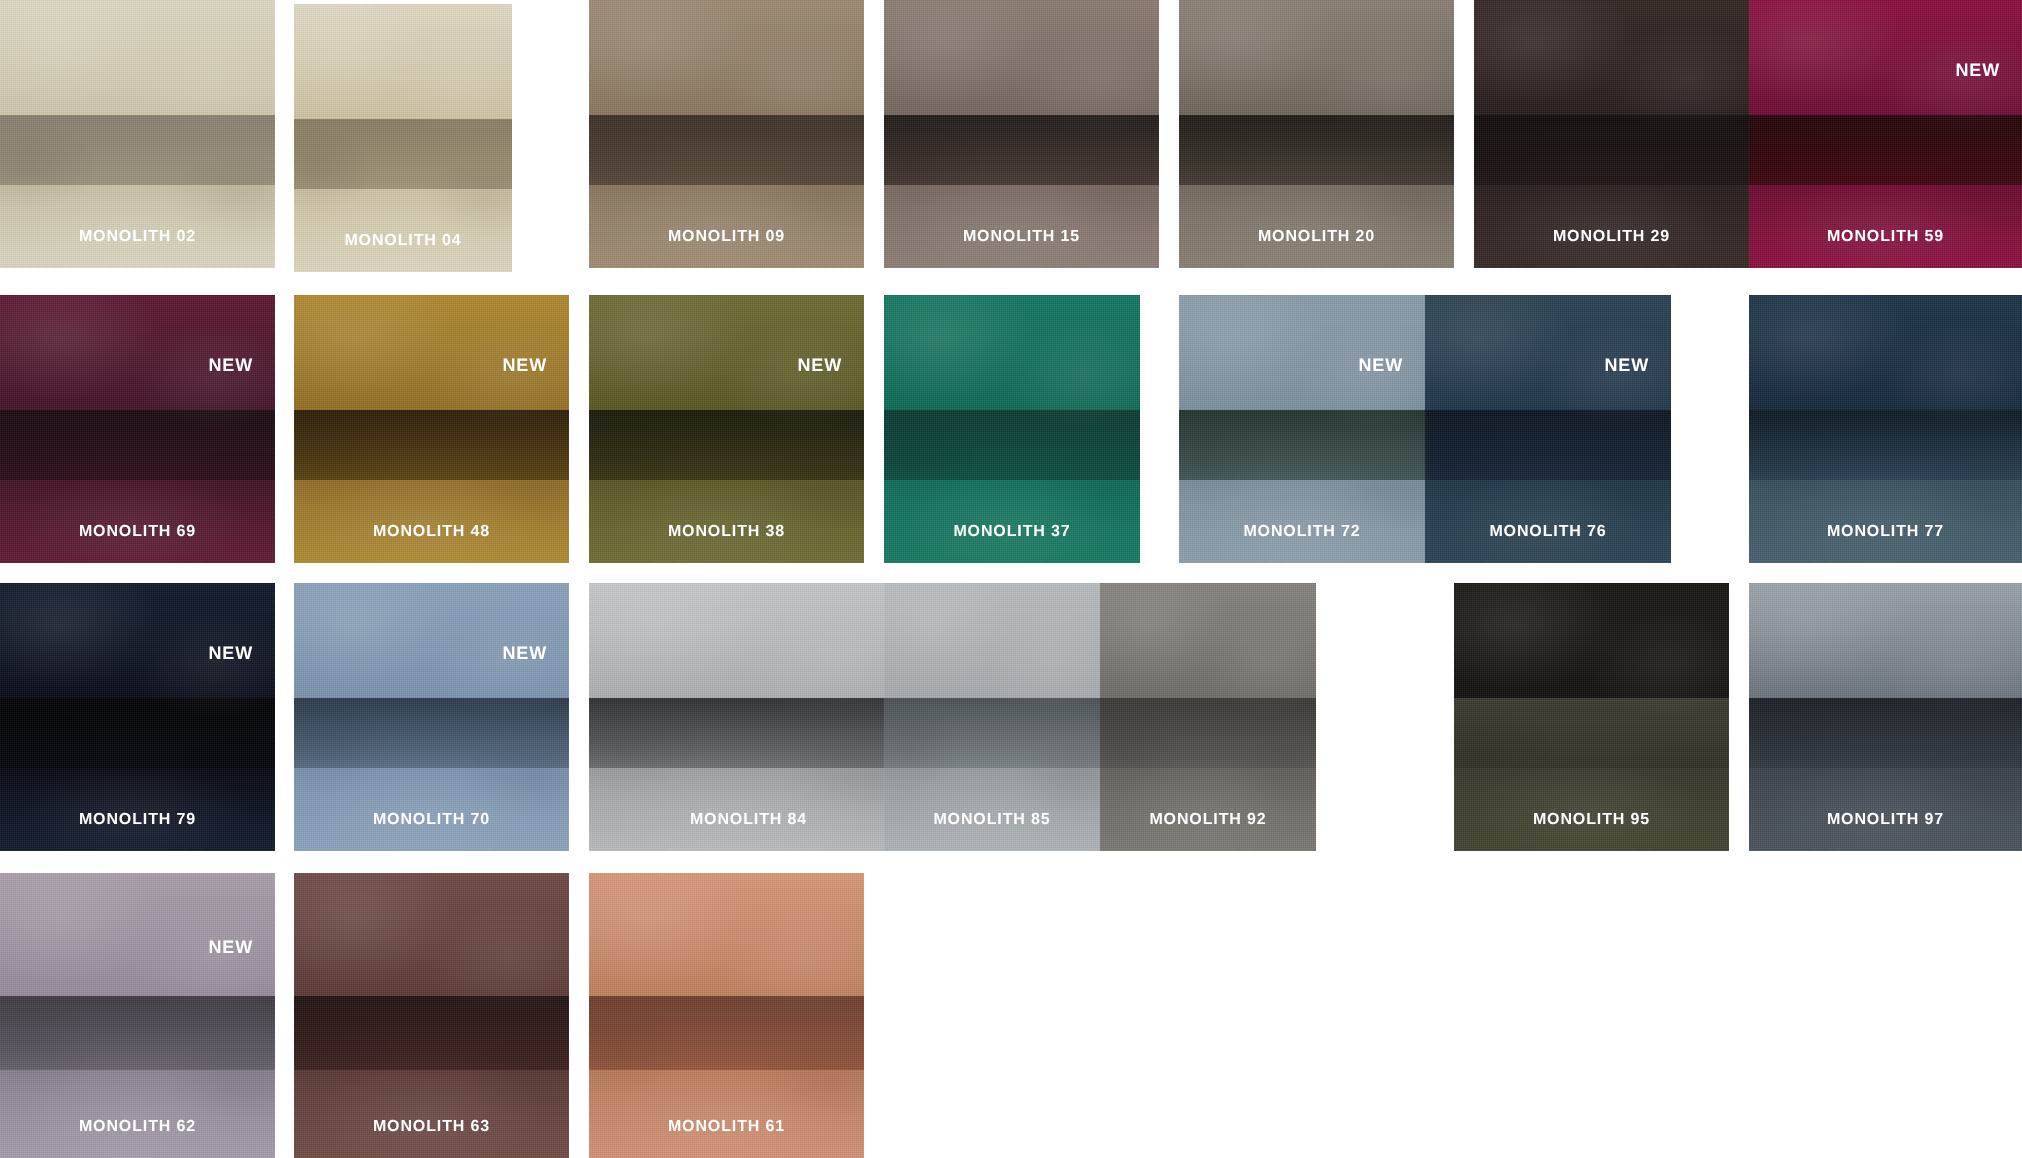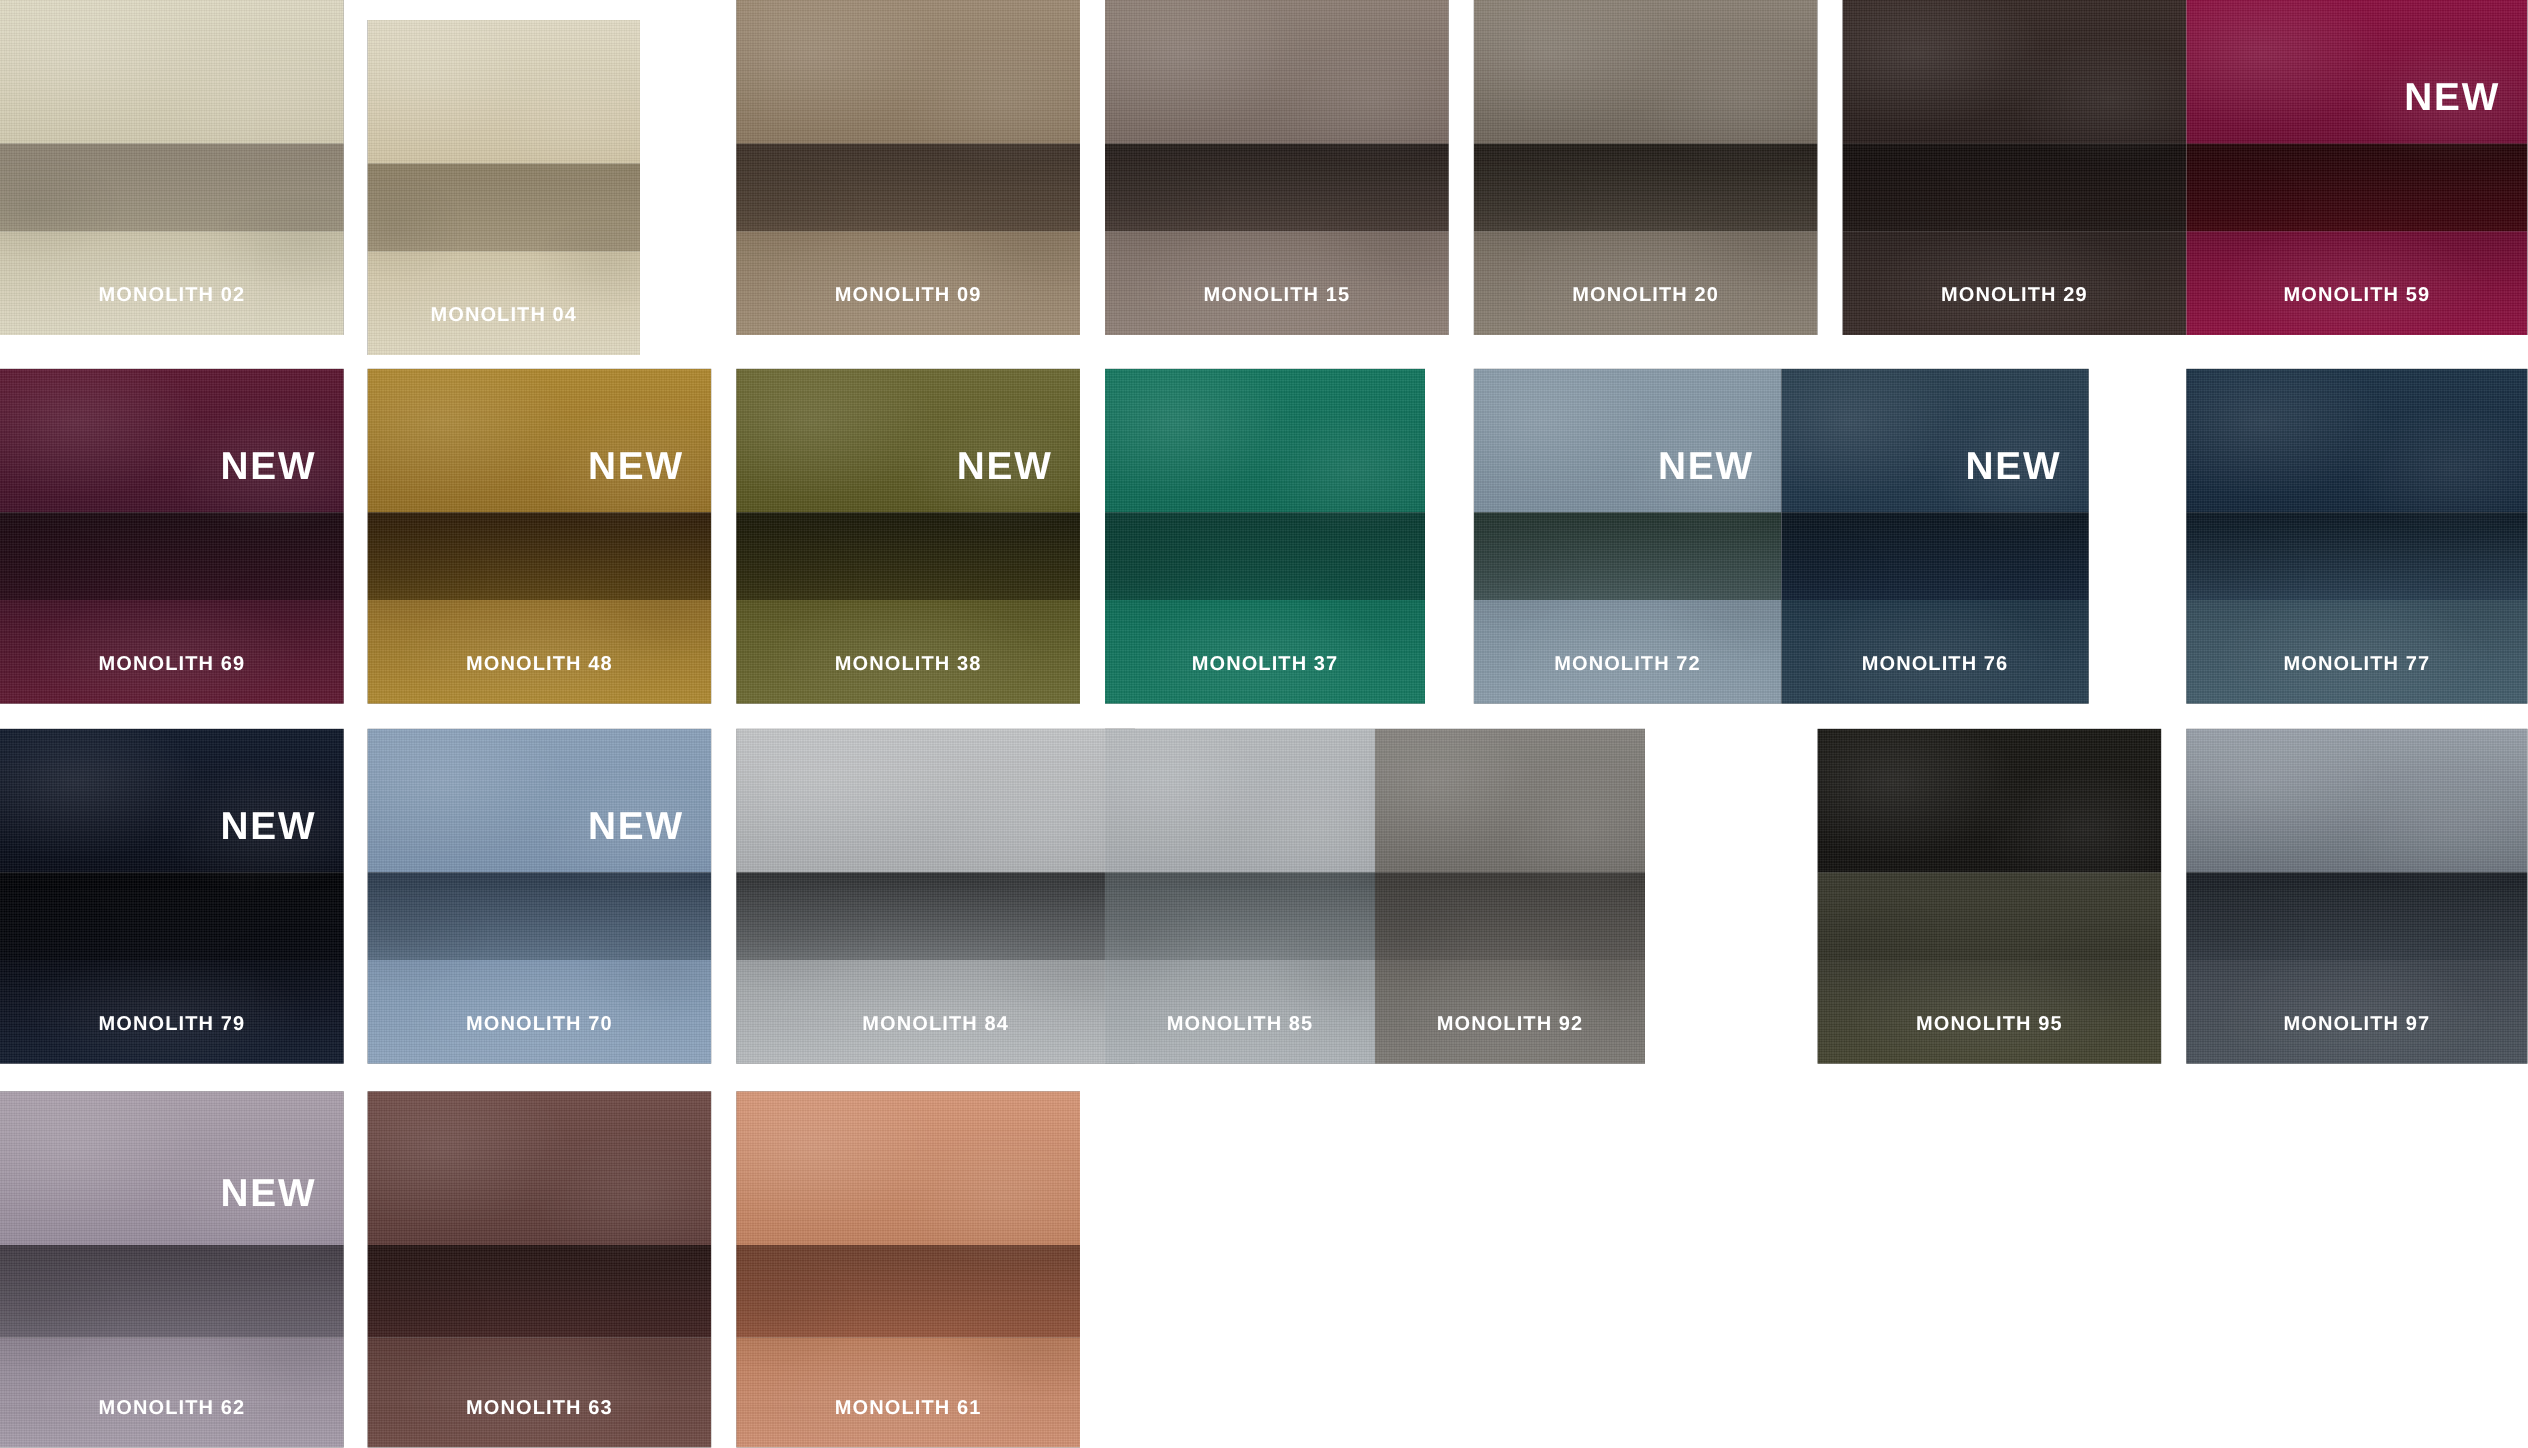--- a/index.html
+++ b/index.html
@@ -81,21 +81,21 @@
     font-family: "Liberation Sans", sans-serif;
     font-weight: 700;
     letter-spacing: .055em;
     white-space: nowrap;
     z-index: 5;
     text-rendering: geometricPrecision;
   }
   .swatch .badge-new {
     right: 22px;
     top: 22.5%;
-    font-size: 31px;
+    font-size: 18px;
     letter-spacing: .045em;
   }
   .swatch .name-label {
     left: 0;
     right: 0;
     bottom: 22px;
     text-align: center;
     font-size: 16px;
   }
   .swatch.has-badge .name-label,
@@ -106,21 +106,21 @@
 
 <div class="swatch-grid">
     <div class="swatch" style="left: 0px; top: 0px; width: 275px; height: 268px;">
       <div class="zone zone-top" style="background: linear-gradient(rgb(221, 216, 194) 0%, rgb(207, 200, 174) 100%);"></div>
       <div class="zone zone-shadow" style="background: linear-gradient(rgb(138, 128, 112) 0%, rgb(157, 148, 127) 100%);"></div>
       <div class="zone zone-bottom" style="background: linear-gradient(rgb(201, 194, 168) 0%, rgb(220, 215, 193) 100%);"></div>
       <div class="weave"></div>
       <div class="mottle"></div>
       <div class="name-label">MONOLITH 02</div>
     </div>
-    <div class="swatch" style="left: 294px; top: 16px; width: 218px; height: 268px;">
+    <div class="swatch" style="left: 294px; top: 4px; width: 218px; height: 268px;">
       <div class="zone zone-top" style="background: linear-gradient(rgb(224, 218, 196) 0%, rgb(207, 195, 164) 100%);"></div>
       <div class="zone zone-shadow" style="background: linear-gradient(rgb(138, 125, 99) 0%, rgb(162, 149, 122) 100%);"></div>
       <div class="zone zone-bottom" style="background: linear-gradient(rgb(207, 196, 166) 0%, rgb(222, 215, 191) 100%);"></div>
       <div class="weave"></div>
       <div class="mottle"></div>
       <div class="name-label">MONOLITH 04</div>
     </div>
     <div class="swatch" style="left: 589px; top: 0px; width: 275px; height: 268px;">
       <div class="zone zone-top" style="background: linear-gradient(rgb(157, 138, 115) 0%, rgb(138, 119, 95) 100%);"></div>
       <div class="zone zone-shadow" style="background: linear-gradient(rgb(60, 48, 39) 0%, rgb(91, 75, 60) 100%);"></div>

